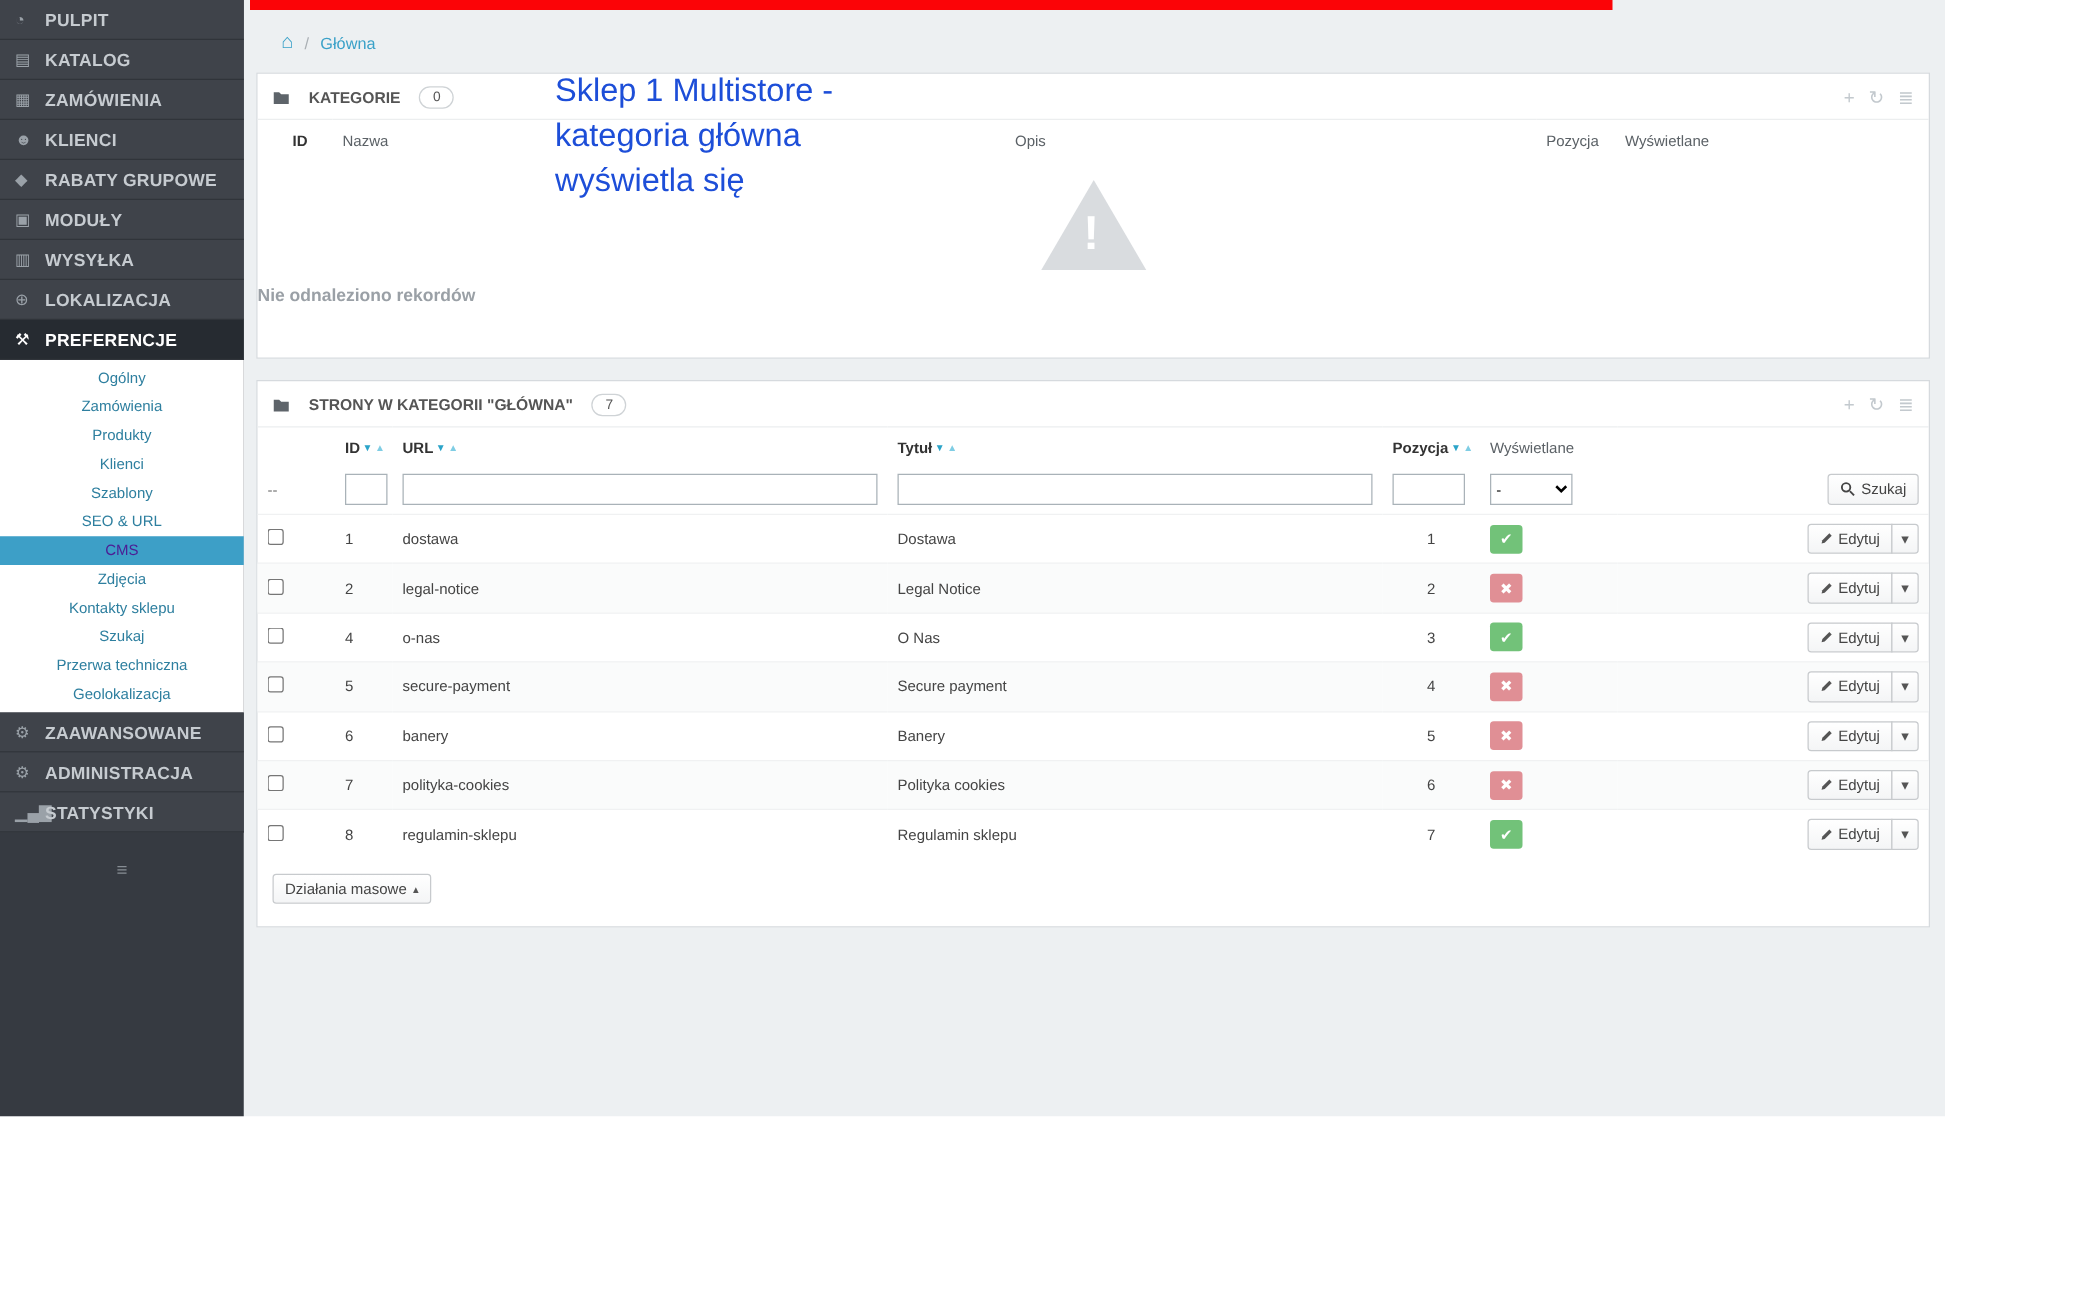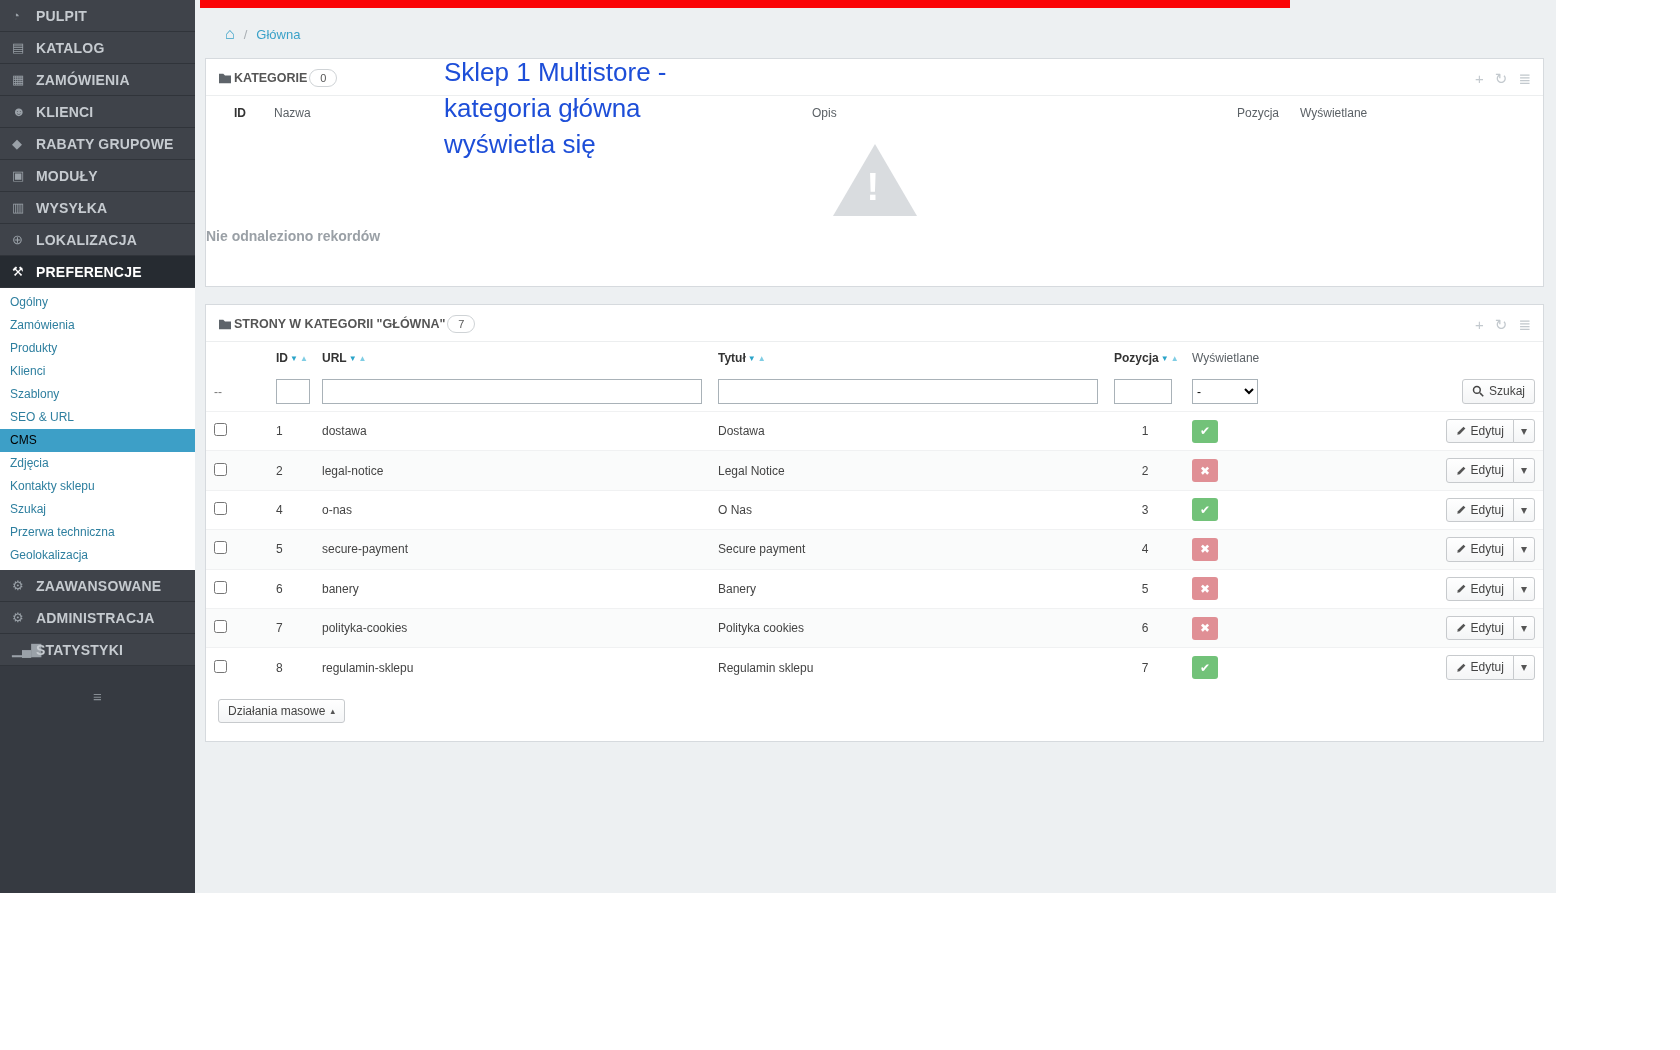--- a/index.html
+++ b/index.html
@@ -6,36 +6,36 @@
   body{width:1680px;height:1050px;background:#ffffff;font-family:"Liberation Sans",sans-serif;position:relative;overflow:hidden;}
   .app{position:absolute;left:0;top:0;width:1556px;height:893px;background:#edf0f2;}
 
   
   .sidebar{position:absolute;left:0;top:0;width:195px;height:100%;background:#363a41;}
   .side-item{display:flex;align-items:center;height:31px;padding-left:12px;background:#3f434a;border-bottom:1px solid #30343a;color:#c6cbd0;cursor:pointer;}
   .side-icon{width:24px;font-size:13px;color:#9aa1a8;flex:none;}
   .side-label{font-weight:bold;font-size:14px;letter-spacing:.2px;white-space:nowrap;}
   .side-item.active{background:#262b31;color:#ffffff;}
   .side-item.active .side-icon{color:#ffffff;}
-  .submenu{background:#ffffff;padding:3px 0;}
+  .submenu{background:#ffffff;padding:3px 0;text-align:center;}
   .sub-item{display:block;padding:4px 10px;font-size:12px;color:#2e7f9f;text-decoration:none;cursor:pointer;line-height:15px;}
-  .sub-item.active{background:#3d9fc7;color:#000000;}
+  .sub-item.active{background:#3d9fc7;color:#4c1d95;}
   .collapse-btn{margin-top:22px;text-align:center;color:#878d94;font-size:15px;cursor:pointer;}
 
   
   .content{position:absolute;left:195px;top:0;width:1361px;height:100%;}
   .redbar{position:absolute;left:5px;top:0;width:1090px;height:8px;background:#fb0407;}
   .breadcrumb{padding:26px 0 16px 30px;display:flex;align-items:center;gap:9px;font-size:13px;}
   .bc-home{color:#3aa1c8;font-size:16px;cursor:pointer;line-height:1;}
   .bc-sep{color:#aaafb4;}
   .bc-link{color:#3aa1c8;text-decoration:none;cursor:pointer;}
   .annotation{position:absolute;left:249px;top:55px;width:262px;font-size:26px;line-height:1.38;color:#1d4ed8;z-index:5;}
 
   .panel{background:#ffffff;border:1px solid #d6dade;margin:0 12px 17px 10px;position:relative;}
-  .panel-header{display:flex;align-items:center;gap:2px;padding:10px 12px 8px;}
+  .panel-header{display:flex;align-items:center;gap:15px;padding:10px 12px 8px;}
   .folder-icon{display:inline-flex;line-height:0;}
   .panel-title{font-size:12.5px;font-weight:bold;color:#555;}
   .badge{min-width:10px;text-align:center;padding:2px 8px;border:1px solid #cfd3d6;border-radius:11px;background:#fff;font-size:11px;color:#555;}
   .header-tools{margin-left:auto;display:flex;gap:11px;color:#c3c9ce;font-size:15px;align-items:center;}
   .tool{cursor:pointer;line-height:1;}
 
   
   .cat-table{width:100%;border-collapse:collapse;table-layout:fixed;font-size:12px;}
   .cat-table th{padding:10px 8px;text-align:left;color:#5b6166;font-weight:normal;border-top:1px solid #eceeef;}
   .cat-table th.first{font-weight:bold;color:#333;padding-left:28px;}

